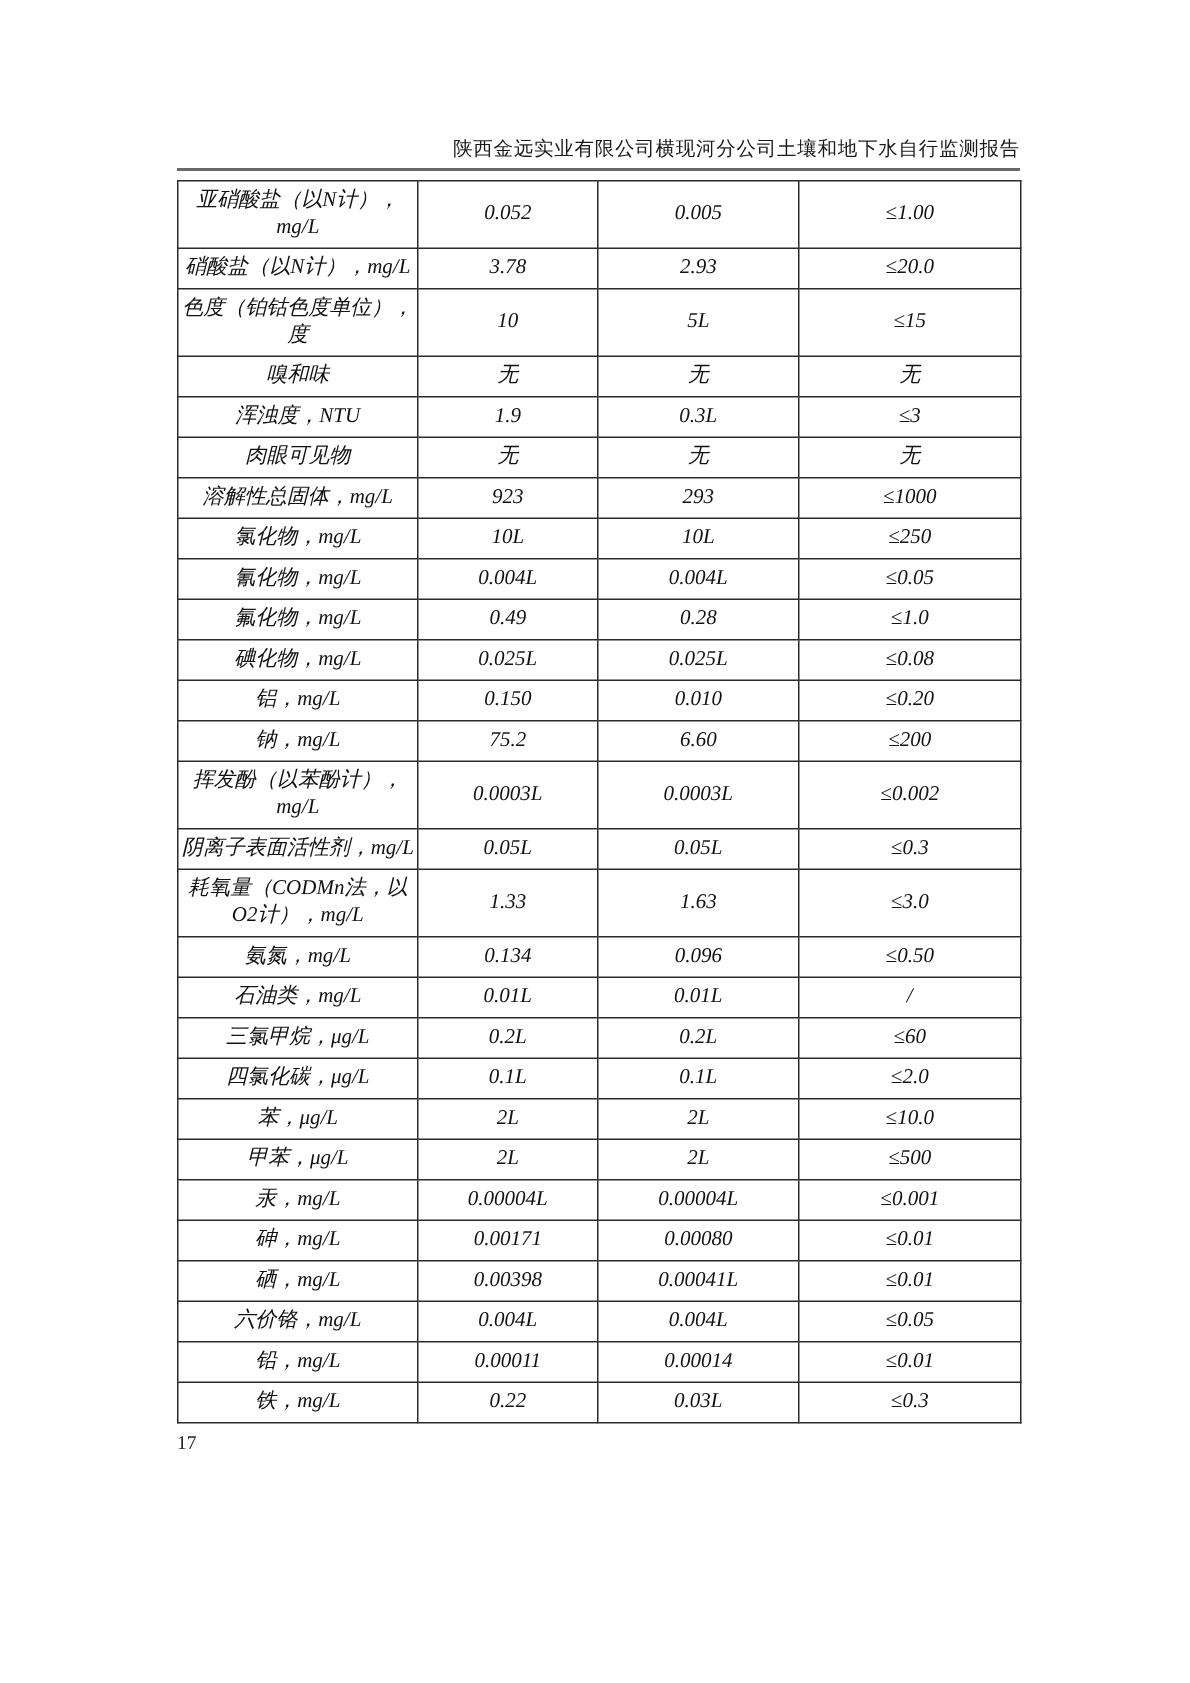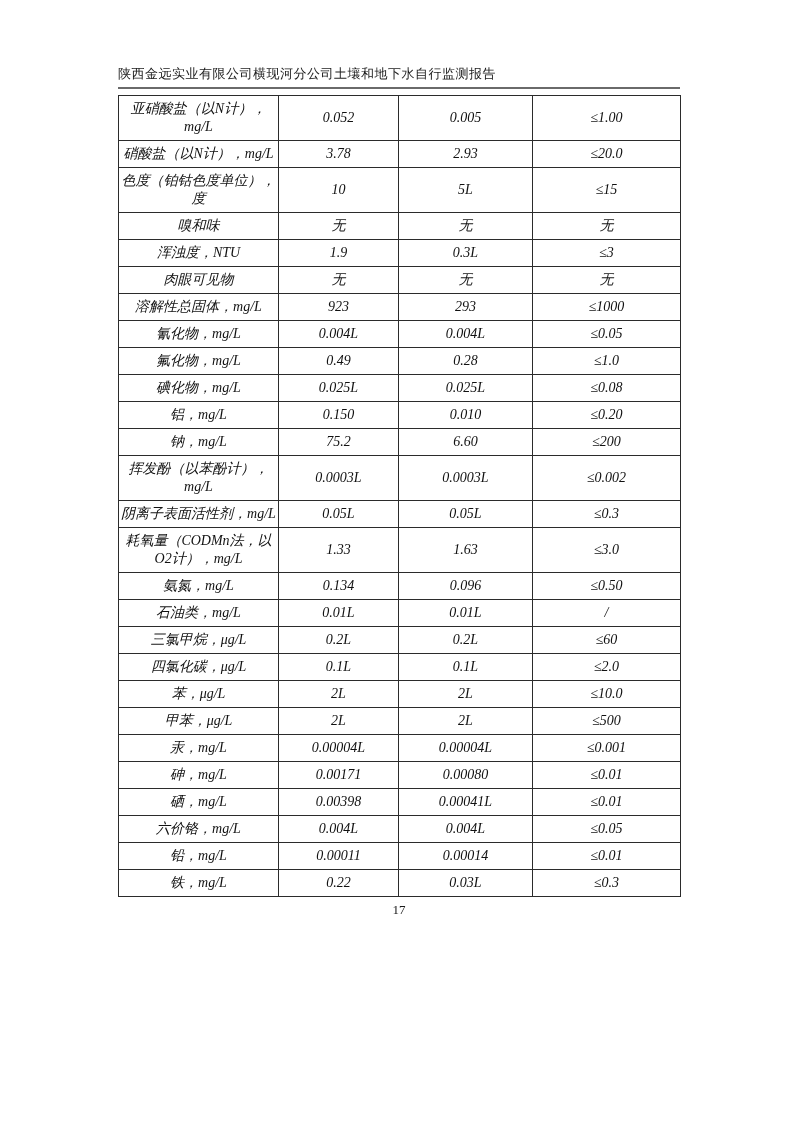--- a/index.html
+++ b/index.html
@@ -15,26 +15,27 @@
     color: #111111;
     overflow: hidden;
   }
   .sheet {
     position: absolute;
     left: 118px;
     top: 66px;
     width: 562px;
   }
   .hdr-title {
-    text-align: left;
+    text-align: right;
     font-size: 13px;
     line-height: 16px;
     color: #1a1a1a;
     letter-spacing: 0.5px;
     white-space: nowrap;
+    margin-top: 25px;
   }
   .hdr-rule {
     margin-top: 5px;
     height: 2px;
     background: #6a6a6a;
     width: 100%;
   }
   table.results {
     margin-top: 6px;
     border-collapse: collapse;
@@ -50,21 +51,20 @@
     line-height: 18px;
     padding: 4px 2px;
     word-break: break-word;
   }
   col.c-param { width: 160px; }
   col.c-v1    { width: 120px; }
   col.c-v2    { width: 134px; }
   col.c-lim   { width: 148px; }
   .page-number {
     margin-top: 5px;
-    text-align: center;
     font-size: 13px;
     color: #1a1a1a;
   }
 </style>
 </head>
 <body>
 
 <div class="sheet">
 
   <div class="hdr-title">陕西金远实业有限公司横现河分公司土壤和地下水自行监测报告</div>
@@ -116,20 +116,26 @@
         <td>无</td>
         <td>无</td>
       </tr>
         <tr>
         <td>溶解性总固体，mg/L</td>
         <td>923</td>
         <td>293</td>
         <td>≤1000</td>
       </tr>
         <tr>
+        <td>氯化物，mg/L</td>
+        <td>10L</td>
+        <td>10L</td>
+        <td>≤250</td>
+      </tr>
+        <tr>
         <td>氰化物，mg/L</td>
         <td>0.004L</td>
         <td>0.004L</td>
         <td>≤0.05</td>
       </tr>
         <tr>
         <td>氟化物，mg/L</td>
         <td>0.49</td>
         <td>0.28</td>
         <td>≤1.0</td>

